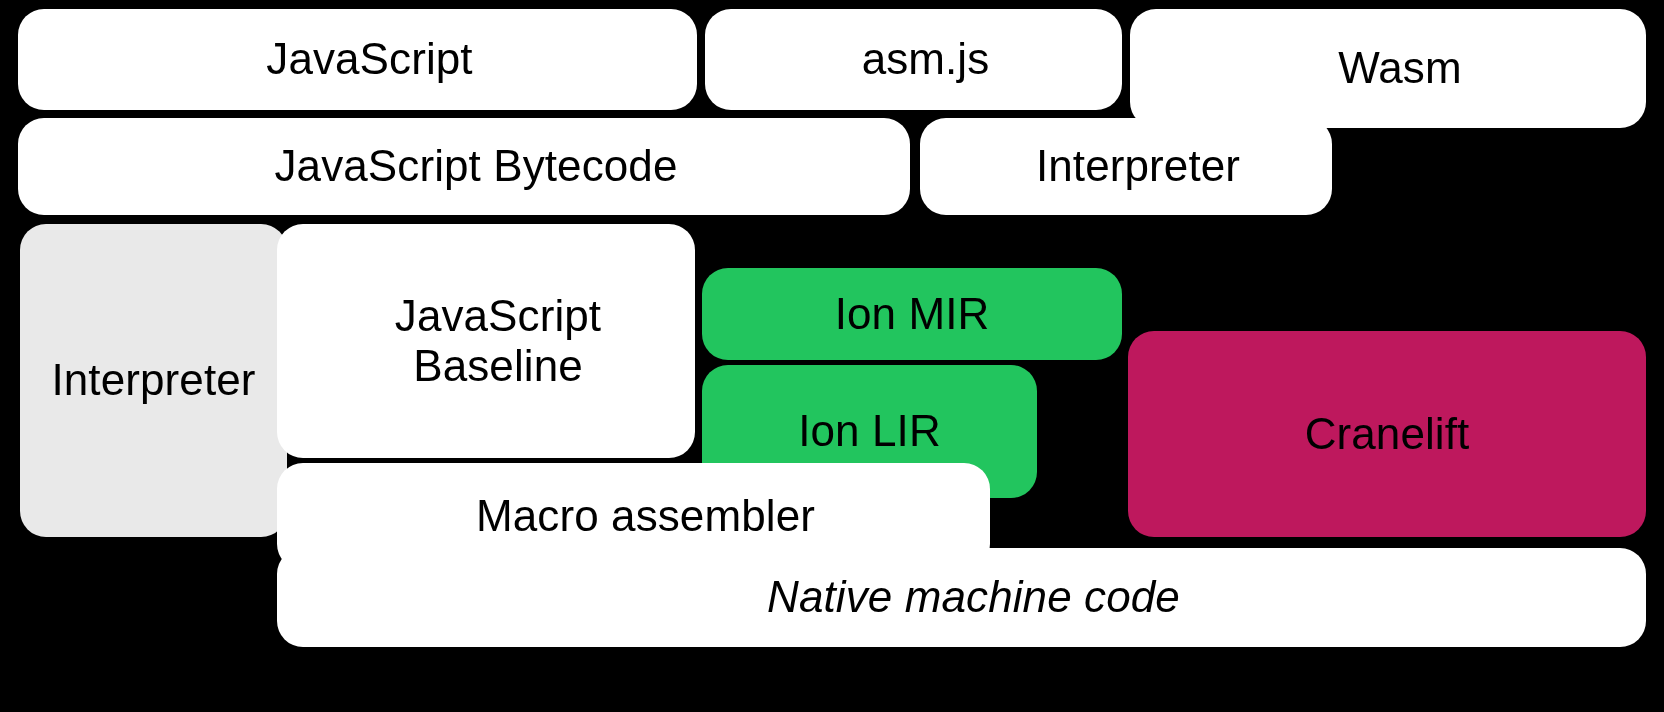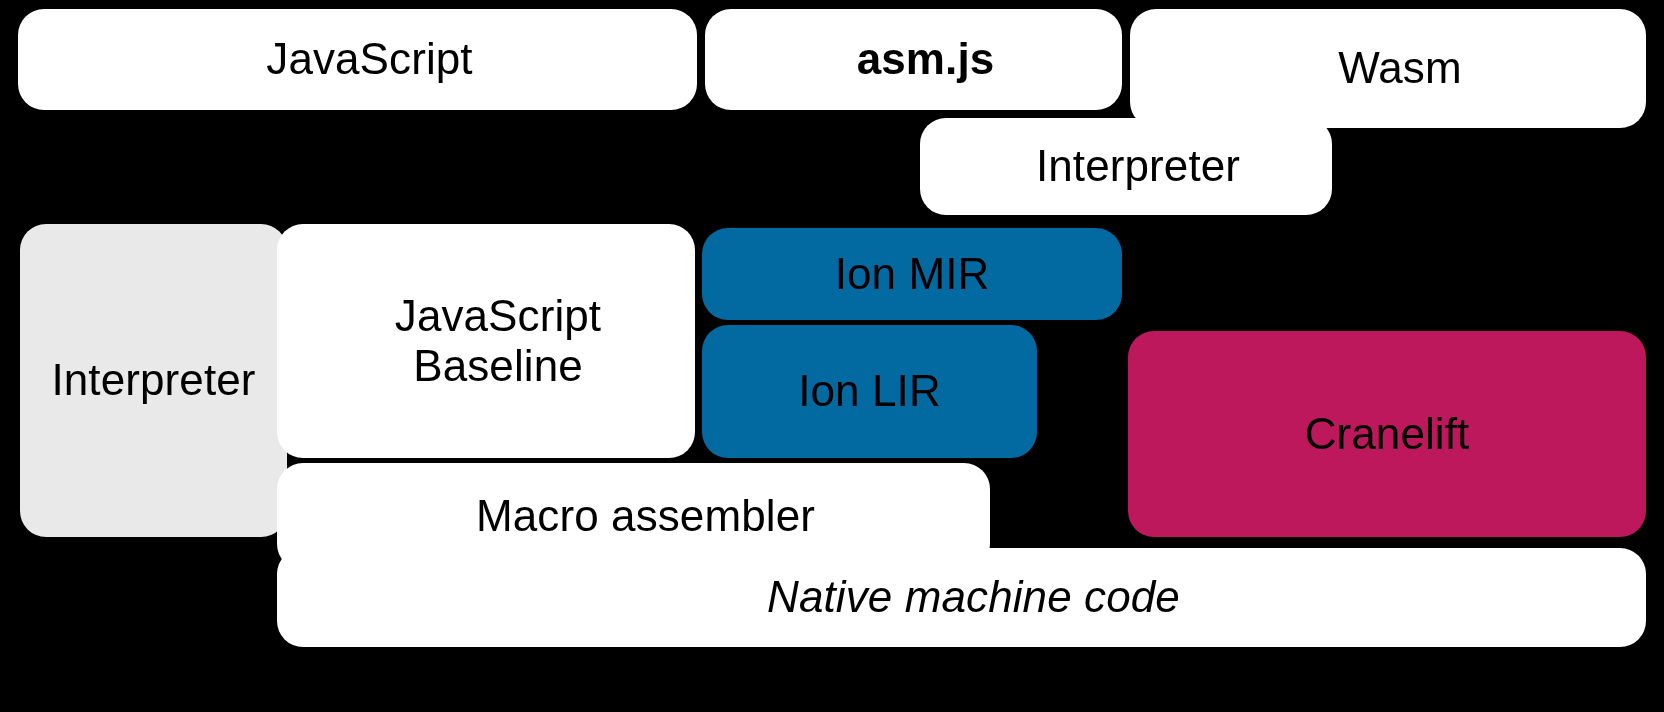--- a/index.html
+++ b/index.html
@@ -30,34 +30,35 @@
     color: #000000;
     font-size: 44px;
     font-weight: 400;
     line-height: 1.14;
     letter-spacing: 0.1px;
     white-space: pre-line;
     user-select: none;
   }
   .box.white  { background: #FFFFFF; padding-left: 24px; }
   .box.gray   { background: #E9E9E9; text-align: right; }
-  .box.green  { background: #0369a1; }
+  .box.green  { background: #22c55e; margin-top: 40px; }
   .box.pink   { background: #be185d; }
 </style>
 </head>
 <body>
 
 <div id="stack">
 
   <div class="box white" style="left:18px;  top:9px;   width:679px;  height:101px;">JavaScript</div>
 
-  <div class="box white" style="left:705px; top:9px;   width:417px;  height:101px;font-weight:bold;">asm.js</div>
+  <div class="box white" style="left:705px; top:9px;   width:417px;  height:101px;">asm.js</div>
 
   <div class="box white" style="left:1130px;top:9px;   width:516px;  height:119px;">Wasm</div>
 
+  <div class="box white" style="left:18px;  top:118px; width:892px;  height:97px;">JavaScript Bytecode</div>
 
   <div class="box white" style="left:920px; top:118px; width:412px;  height:97px;">Interpreter</div>
 
   <div class="box gray" style="left:20px;  top:224px; width:267px;  height:313px;">Interpreter</div>
 
   <div class="box white" style="left:277px; top:224px; width:418px;  height:234px;">JavaScript
 Baseline</div>
 
   <div class="box green" style="left:702px; top:228px; width:420px;  height:92px;">Ion MIR</div>
 

